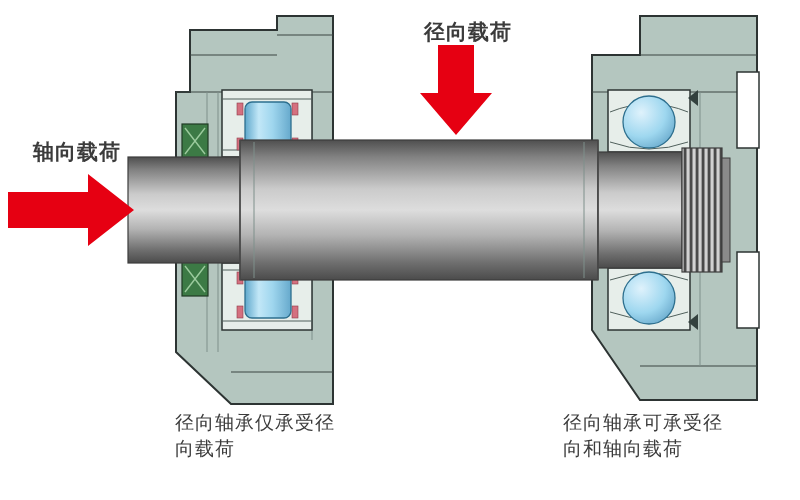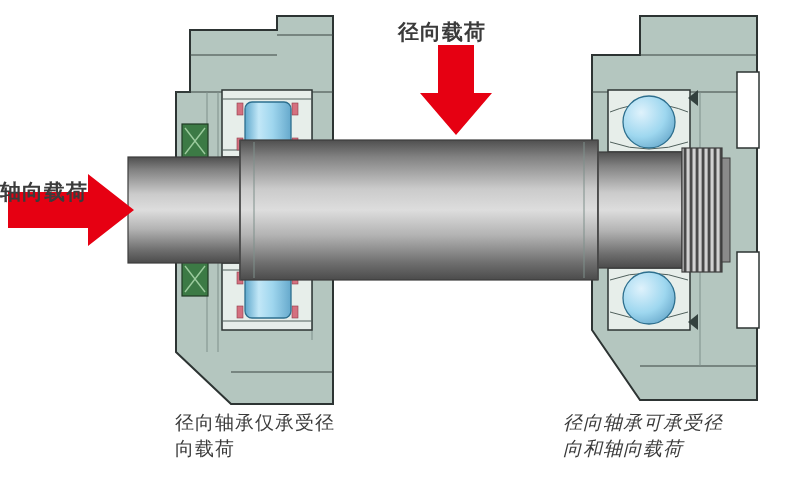--- a/index.html
+++ b/index.html
@@ -20,26 +20,26 @@
   .seal-hatch{stroke:#9ccB9e;stroke-width:1.4;}
   .shaft{fill:url(#shaftGrad);stroke:#3c3c3c;stroke-width:1.2;}
   .shaft-edge{stroke:#4a4a4a;stroke-width:1.4;}
   .threads{fill:url(#threadPat);stroke:#3c3c3c;stroke-width:1.2;}
   .notch{fill:#fff;stroke:#2d3433;stroke-width:1.5;}
   .arrow{fill:var(--arrow-red,#e60012);}
   .lbl{
     position:absolute;color:var(--text,#3b3b3b);
     font-weight:600;letter-spacing:1px;line-height:1.35;
   }
-  .load-lbl{font-size:21px;}
+  .load-lbl{font-size:21px;text-align:center;}
   .cap{font-size:19px;font-weight:500;}
   .lbl-radial{left:398px;top:18px;width:140px;}
-  .lbl-axial{left:0;top:138px;width:130px;margin-top:40px;}
+  .lbl-axial{left:12px;top:138px;width:130px;}
   .cap-left{left:168px;top:410px;width:176px;margin-left:7px;}
-  .cap-right{left:563px;top:410px;width:176px;font-style:italic;}
+  .cap-right{left:563px;top:410px;width:176px;}
 </style>
 </head>
 <body>
 
 <div class="stage">
 
   <svg width="800" height="500" viewBox="0 0 800 500">
     <defs>
       <linearGradient id="shaftGrad" x1="0" y1="0" x2="0" y2="1">
         <stop offset="0" stop-color="#4f4f4f"></stop>

